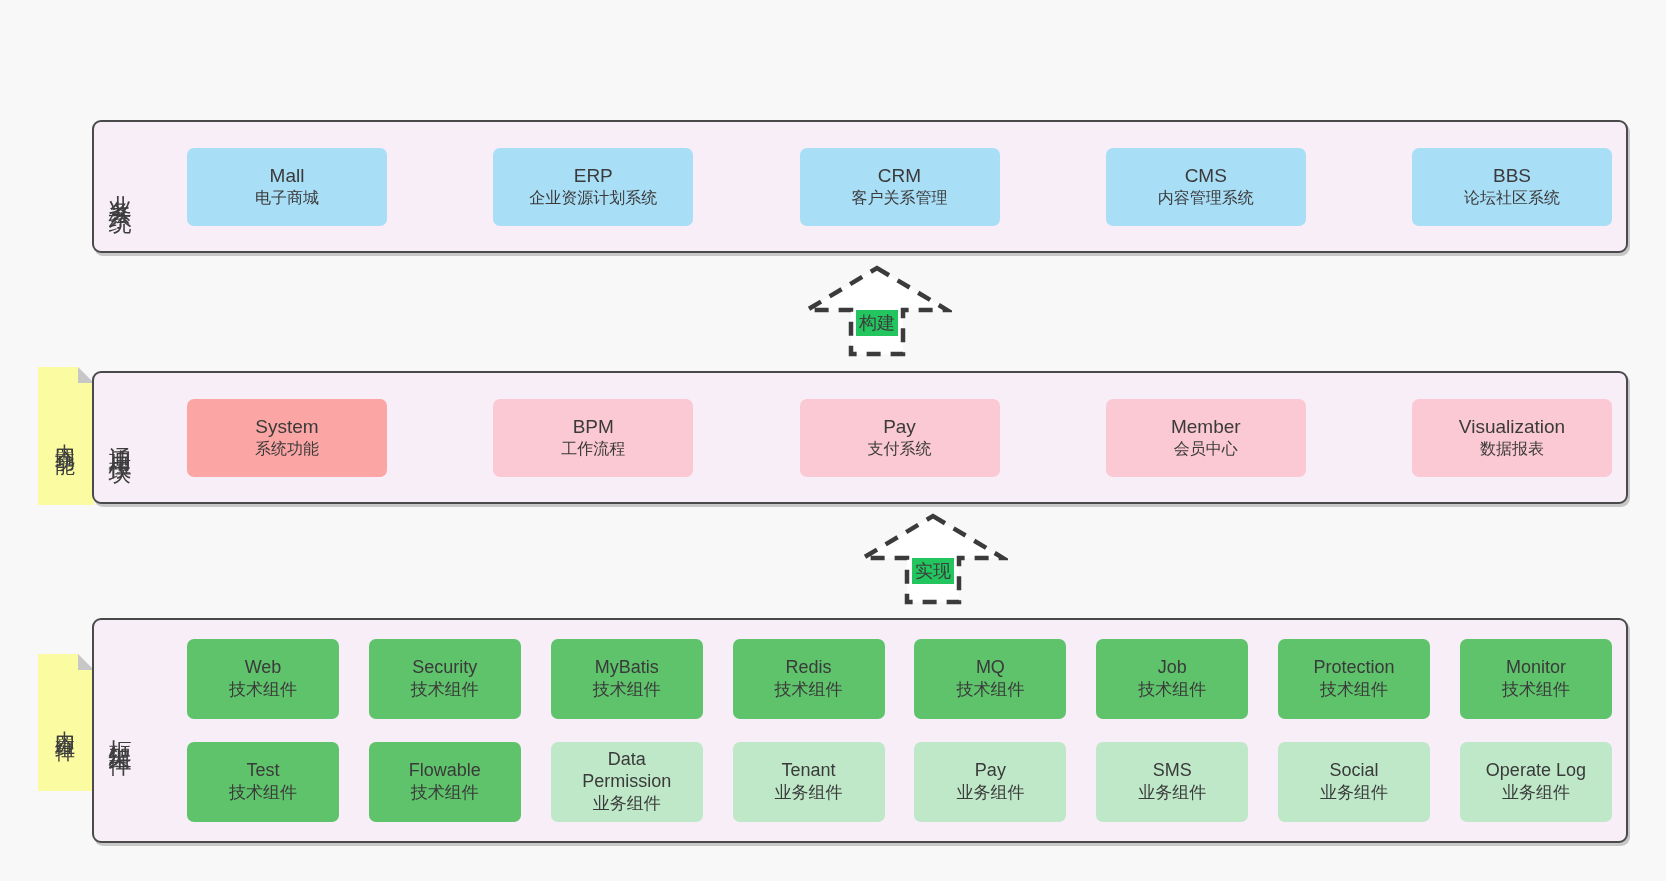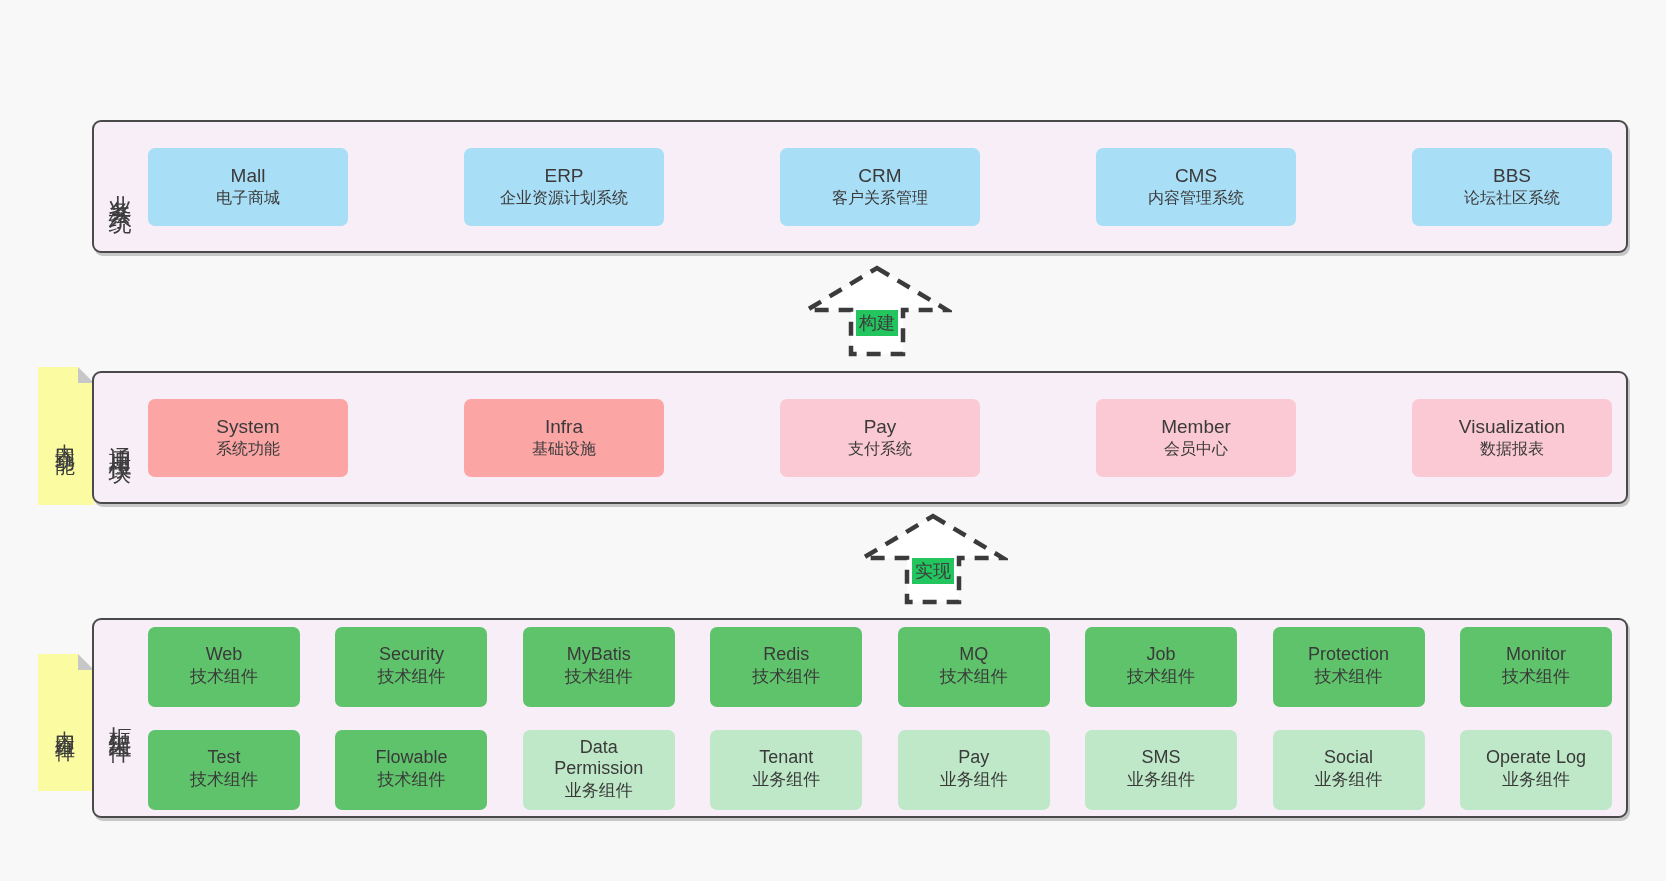--- a/index.html
+++ b/index.html
@@ -13,24 +13,25 @@
   }
   .band {
     position:absolute; left:92px; width:1536px;
     background:#f8eef7;
     border:2px solid #4a4a4a;
     border-radius:9px;
     box-shadow:2px 3px 0 rgba(90,85,90,.3);
     box-sizing:border-box;
     display:flex;
     z-index:1;
+    gap:39px;
   }
   .band-1 { top:120px; height:133px; }
   .band-2 { top:371px; height:133px; }
-  .band-3 { top:618px; height:200px; }
+  .band-3 { top:618px; height:225px; }
   .band-label {
     flex:0 0 54px; width:54px;
     display:flex; align-items:center; justify-content:center;
   }
   .band-label span {
     writing-mode:vertical-rl; text-orientation:upright;
     font-size:23px; letter-spacing:5px; color:#3d3d3d;
   }
   .band-items {
     flex:1; display:flex; align-items:center;
@@ -131,23 +132,23 @@
 
   <div class="band band-2">
     <div class="band-label">
       <span>通用模块</span>
     </div>
     <div class="band-items">
       <div class="box red">
         <div class="en">System</div>
         <div class="cn">系统功能</div>
       </div>
-      <div class="box red">
-        <div class="en">Infra</div>
-        <div class="cn">基础设施</div>
+      <div class="box pink">
+        <div class="en">BPM</div>
+        <div class="cn">工作流程</div>
       </div>
       <div class="box pink">
         <div class="en">Pay</div>
         <div class="cn">支付系统</div>
       </div>
       <div class="box pink">
         <div class="en">Member</div>
         <div class="cn">会员中心</div>
       </div>
       <div class="box pink">

